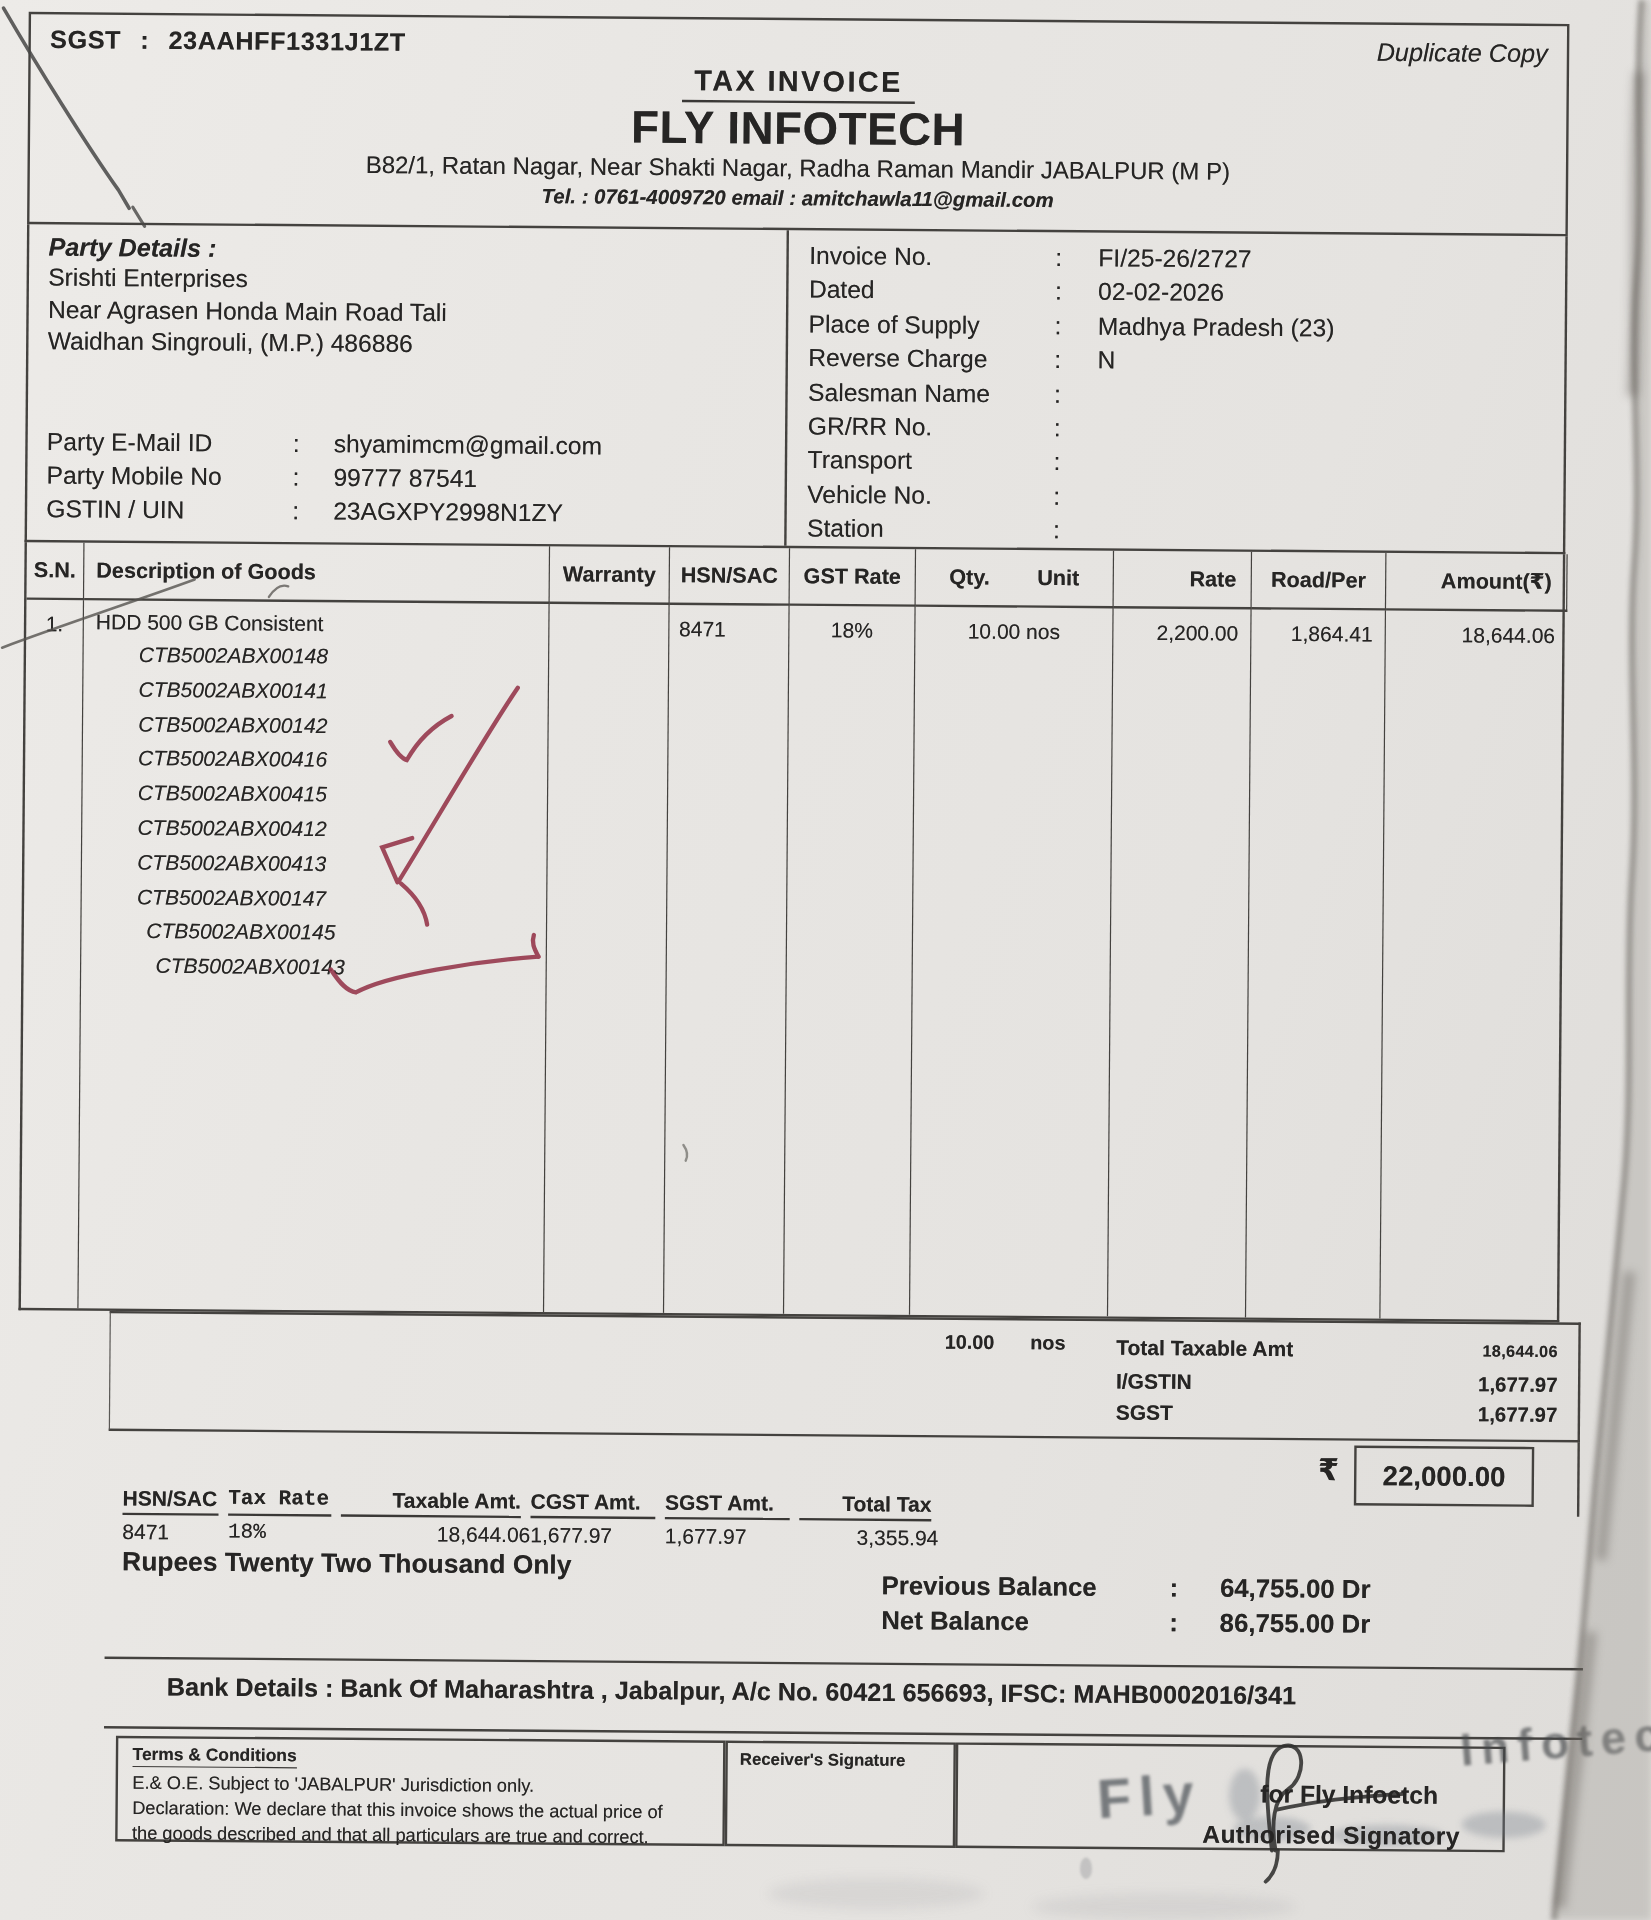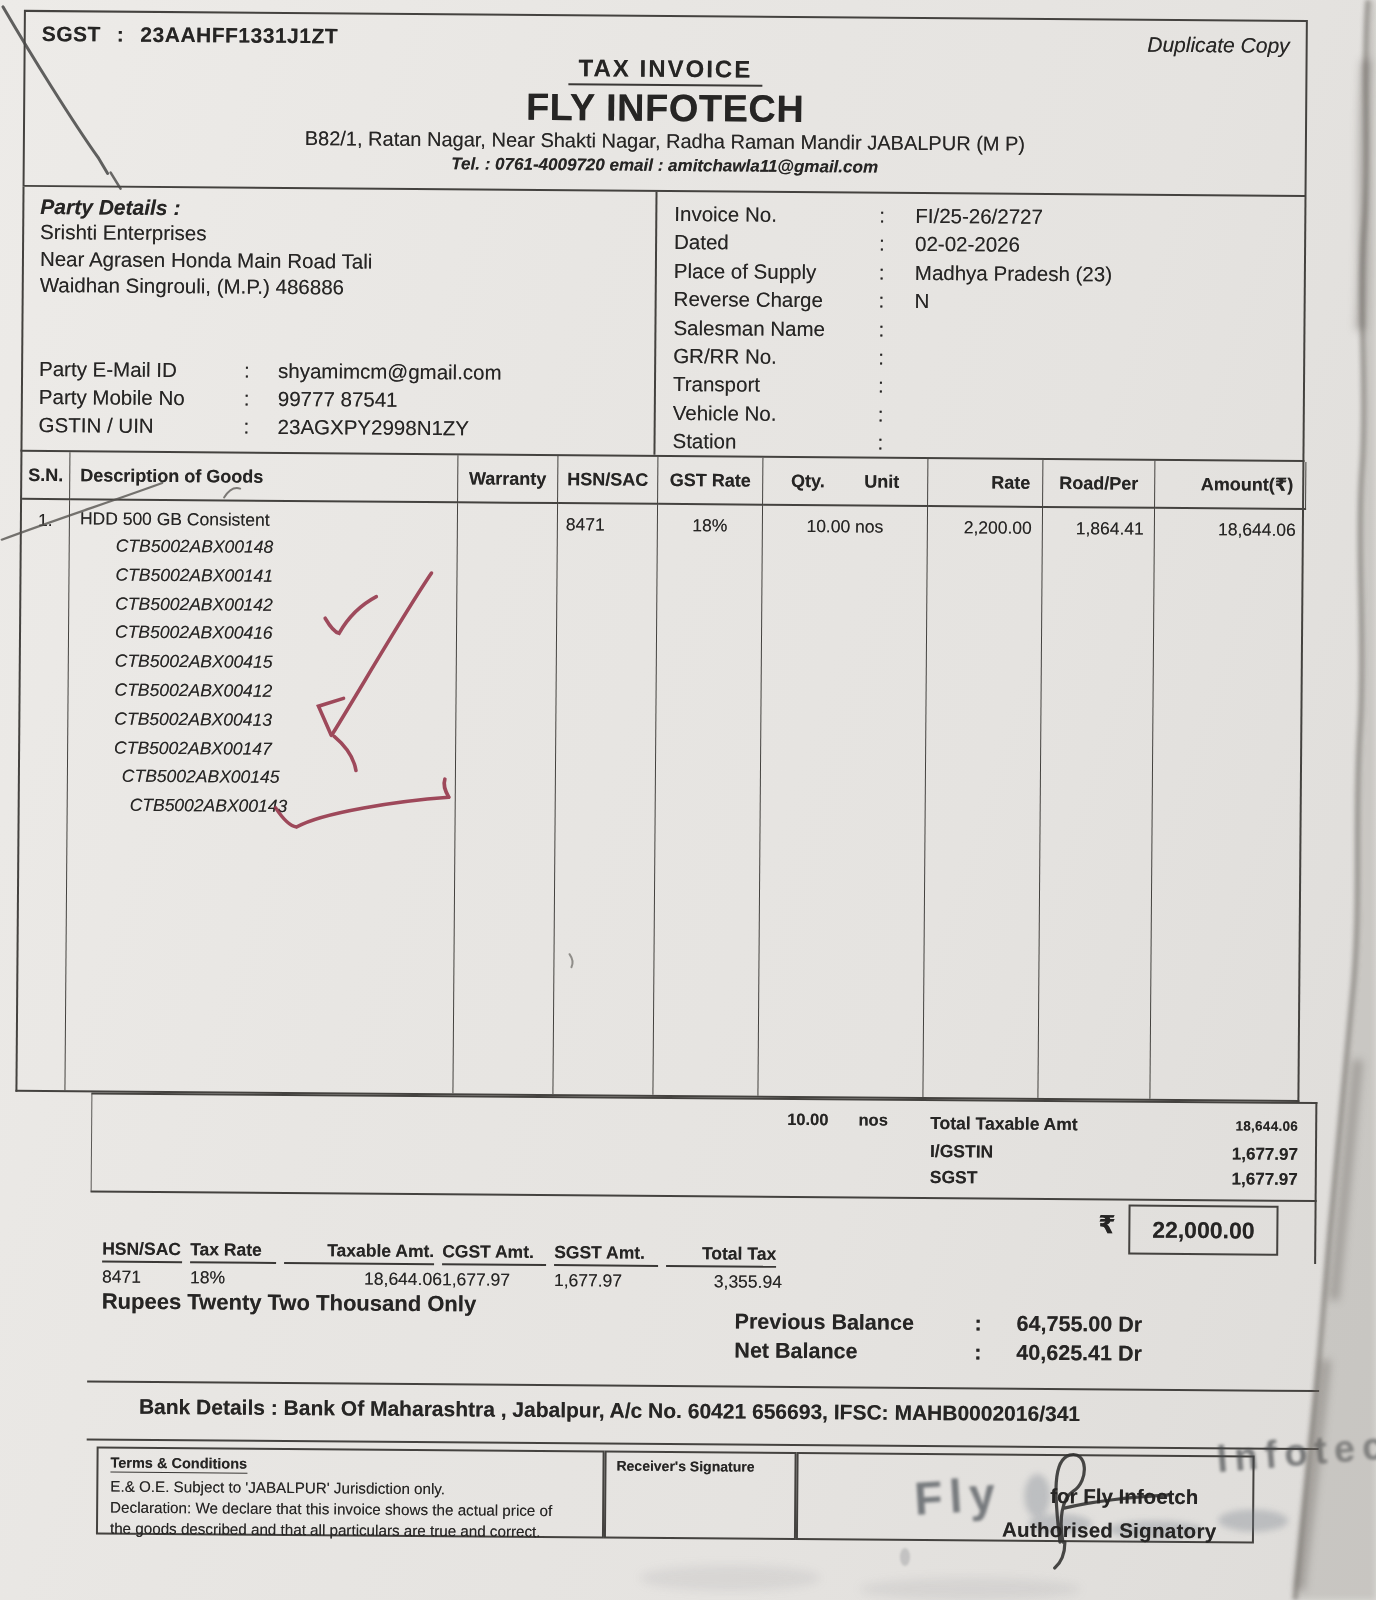--- a/index.html
+++ b/index.html
@@ -74,21 +74,21 @@
   .rupee-sym { position:absolute; left:1008px; top:10px; font-size:25px; font-weight:bold; }
   .grand-box { position:absolute; left:1038px; top:4px; width:150px; height:50px; border:2px solid #44423f;
     display:flex; align-items:center; justify-content:center; font-size:23px; font-weight:bold; }
   .grand-right-stub { position:absolute; left:1224px; top:0; width:2px; height:62px; background:#44423f; }
 
   
   .hsn-sum { position:absolute; left:112px; top:1238px; width:760px; }
   .hsn-head,.hsn-rowv { display:flex; }
   .hsn-head span { font-size:17.5px; font-weight:bold; border-bottom:2px solid #3a3836; padding-bottom:1px; }
   .hsn-rowv span { font-size:17.5px; padding-top:4px; }
-  .c1{width:88px;} .c2{width:94px;} .c3{width:158px;text-align:right;} .c4{width:112px;text-align:left;} .c5{width:112px;text-align:left;} .c6{width:116px;text-align:right;}
+  .c1{width:88px;} .c2{width:94px;font-family:Liberation Mono, monospace;} .c3{width:158px;text-align:right;} .c4{width:112px;text-align:left;} .c5{width:112px;text-align:left;} .c6{width:116px;text-align:right;}
   .hsn-head .c1{width:80px;margin-right:8px;} .hsn-head .c2{width:86px;margin-right:8px;}
   .hsn-head .c3{width:150px;margin-right:8px;} .hsn-head .c4{width:104px;margin-right:8px;} .hsn-head .c5{width:104px;margin-right:8px;} .hsn-head .c6{width:110px;}
   .words { position:absolute; left:112px; top:1288px; font-size:22px; font-weight:bold; }
 
   
   .balances { position:absolute; left:745px; top:1302px; }
   .bal-row { display:flex; font-size:21.5px; font-weight:bold; line-height:29px; }
   .bal-row .lbl { width:240px; }
   .bal-row .col { width:42px; }
 
@@ -293,21 +293,21 @@
 
     <div class="balances">
       <div class="bal-row">
         <span class="lbl">Previous Balance</span>
           <span class="col">:</span>
           <span>64,755.00 Dr</span>
       </div>
       <div class="bal-row">
         <span class="lbl">Net Balance</span>
           <span class="col">:</span>
-          <span>40,625.41 Dr</span>
+          <span>86,755.00 Dr</span>
       </div>
     </div>
 
     <div class="bank-bar">
       <div class="txt">Bank Details : Bank Of Maharashtra , Jabalpur, A/c No. 60421 656693, IFSC: MAHB0002016/341</div>
     </div>
 
     <div class="fbox terms-box">
       <span class="terms-title">Terms &amp; Conditions</span>
       <div class="terms-line first">E.&amp; O.E.    Subject to 'JABALPUR' Jurisdiction only.</div>

